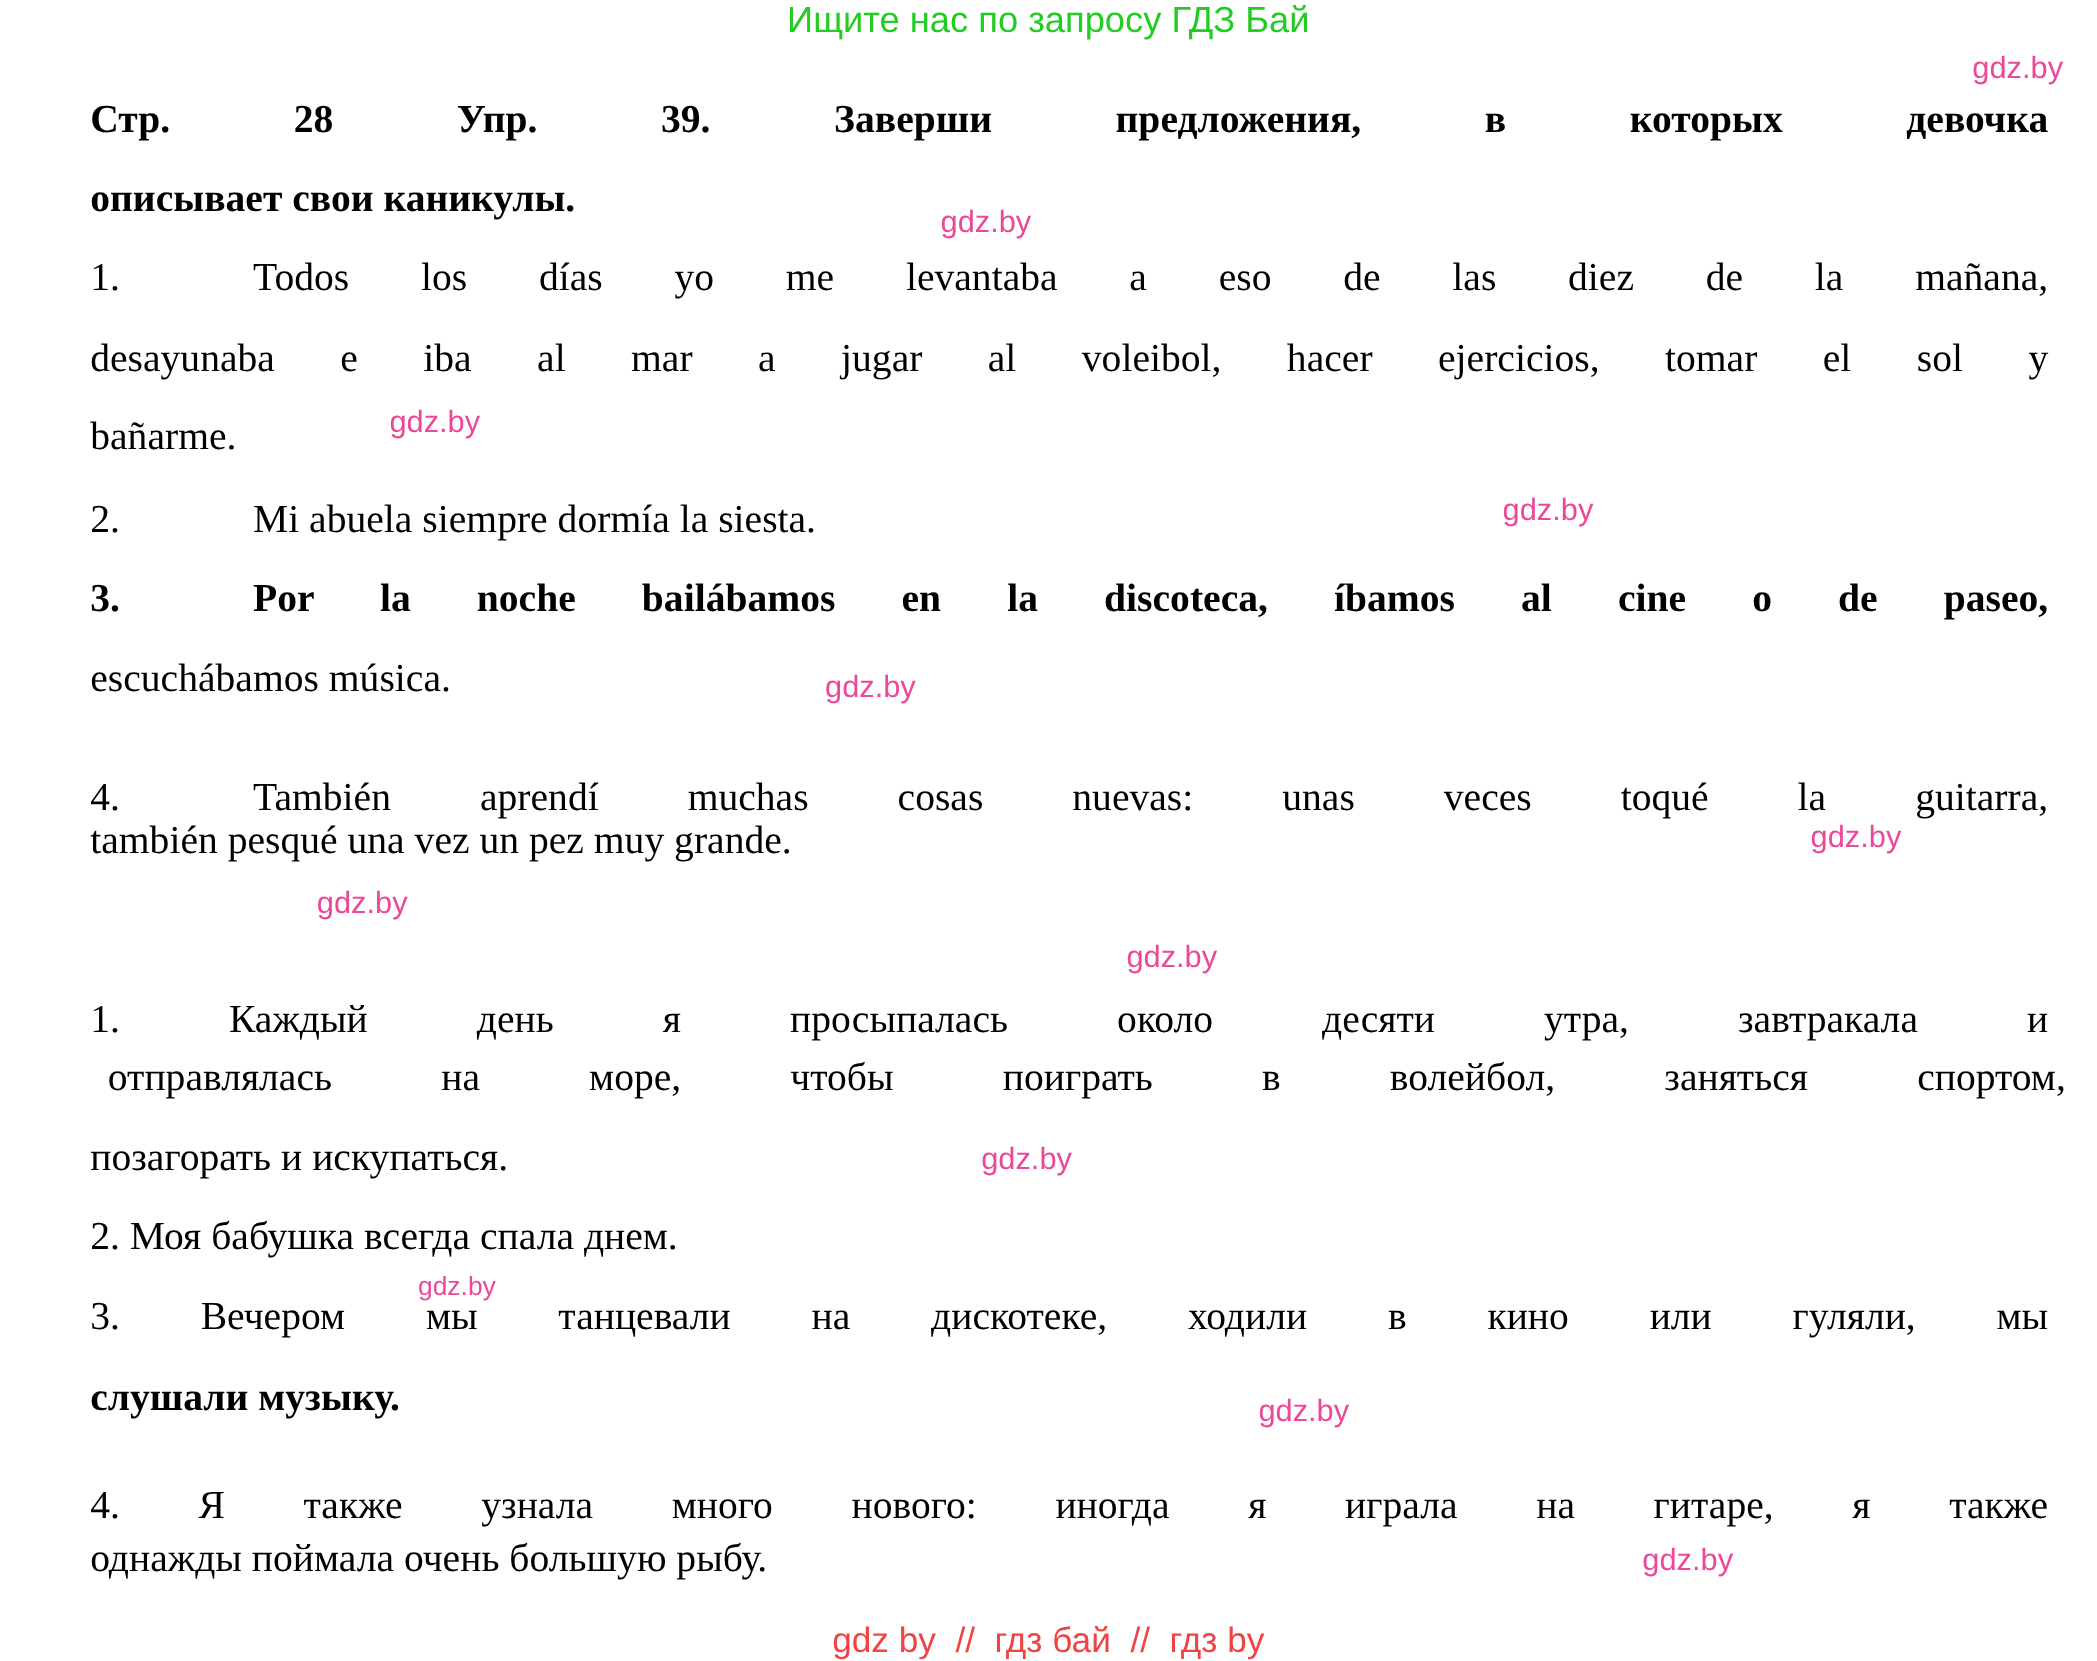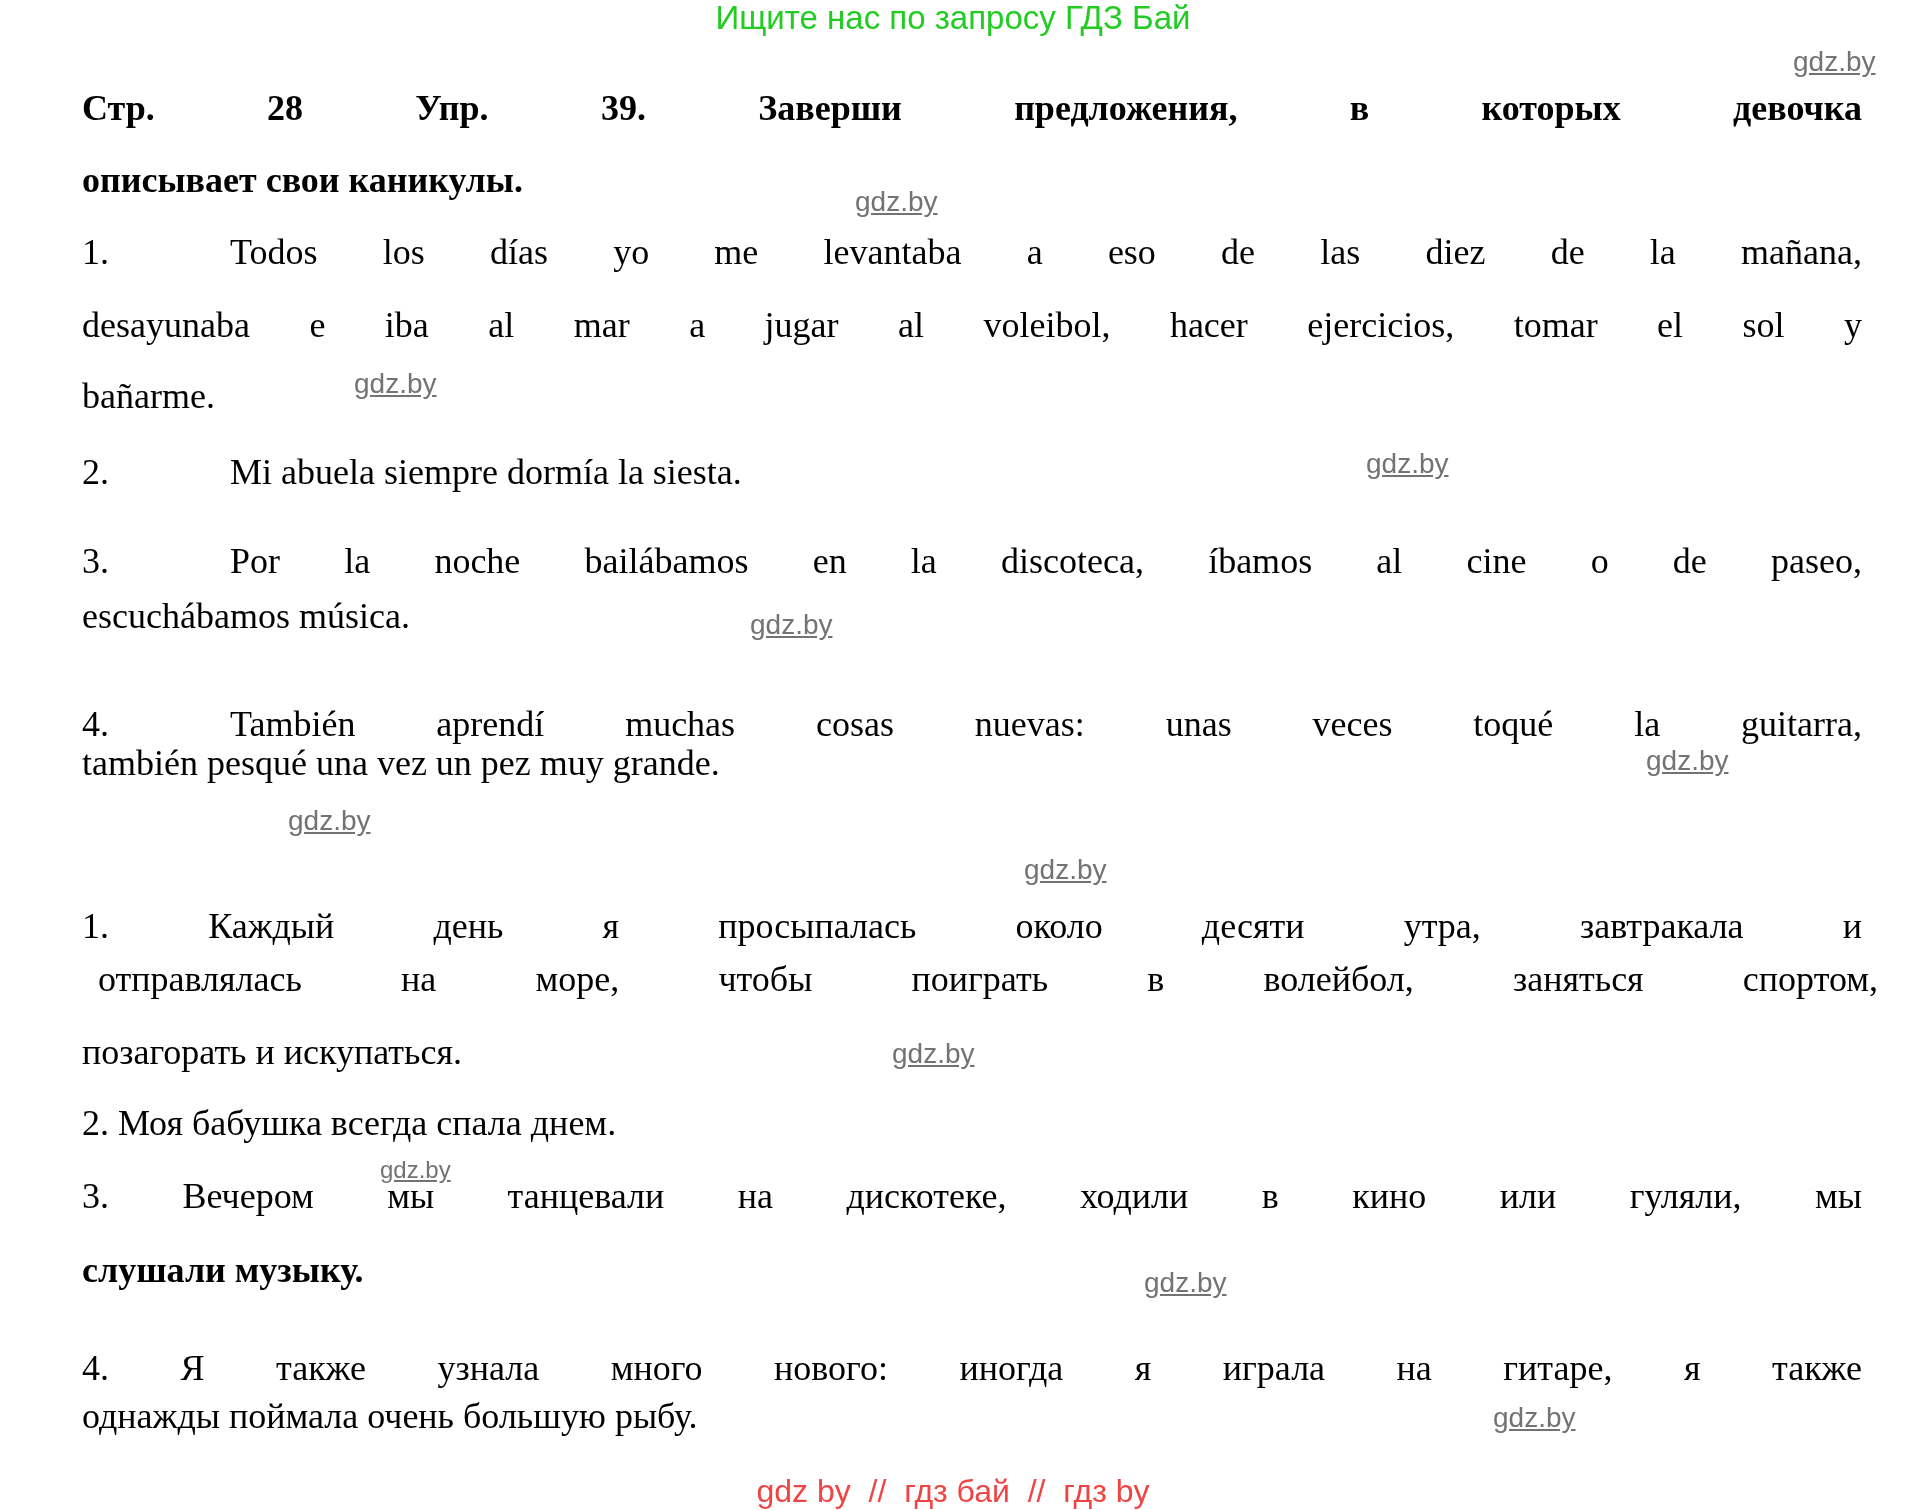--- a/index.html
+++ b/index.html
@@ -63,23 +63,22 @@
     }
     .num-tab {
       display: inline-block;
       width: 148px;
     }
     .wm {
       position: absolute;
       font-family: "Liberation Sans", sans-serif;
       font-size: 28px;
       line-height: 32px;
-      color: #737373;
+      color: #ec4899;
       white-space: nowrap;
-      text-decoration: underline;
     }
   </style>
 </head>
 <body>
 
 <div class="top-banner">Ищите нас по запросу ГДЗ Бай</div>
 
 <div class="wm" style="left:1793px; top:46px;">gdz.by</div>
 <div class="wm" style="left:855px; top:186px;">gdz.by</div>
 <div class="wm" style="left:354px; top:368px;">gdz.by</div>
@@ -102,21 +101,21 @@
     <div class="line justify" style="top:222px;">
       <span class="num-tab">1.</span><span>Todos los días yo me levantaba a eso de las diez de la mañana,</span>
     </div>
     <div class="line justify" style="top:295px;">desayunaba e iba al mar a jugar al voleibol, hacer ejercicios, tomar el sol y</div>
     <div class="line" style="top:366px;">bañarme.</div>
 
     <div class="line" style="top:442px;">
       <span class="num-tab">2.</span><span>Mi abuela siempre dormía la siesta.</span>
     </div>
 
-    <div class="line justify" style="top:531px;">
+    <div class="line justify" style="top:513px;font-weight:bold;">
       <span class="num-tab">3.</span><span>Por la noche bailábamos en la discoteca, íbamos al cine o de paseo,</span>
     </div>
     <div class="line" style="top:586px;">escuchábamos música.</div>
 
     <div class="line justify" style="top:659px;margin-top:35px;">
       <span class="num-tab">4.</span><span>También aprendí muchas cosas nuevas: unas veces toqué la guitarra,</span>
     </div>
     <div class="line" style="top:733px;">también pesqué una vez un pez muy grande.</div>
   </div>
 

